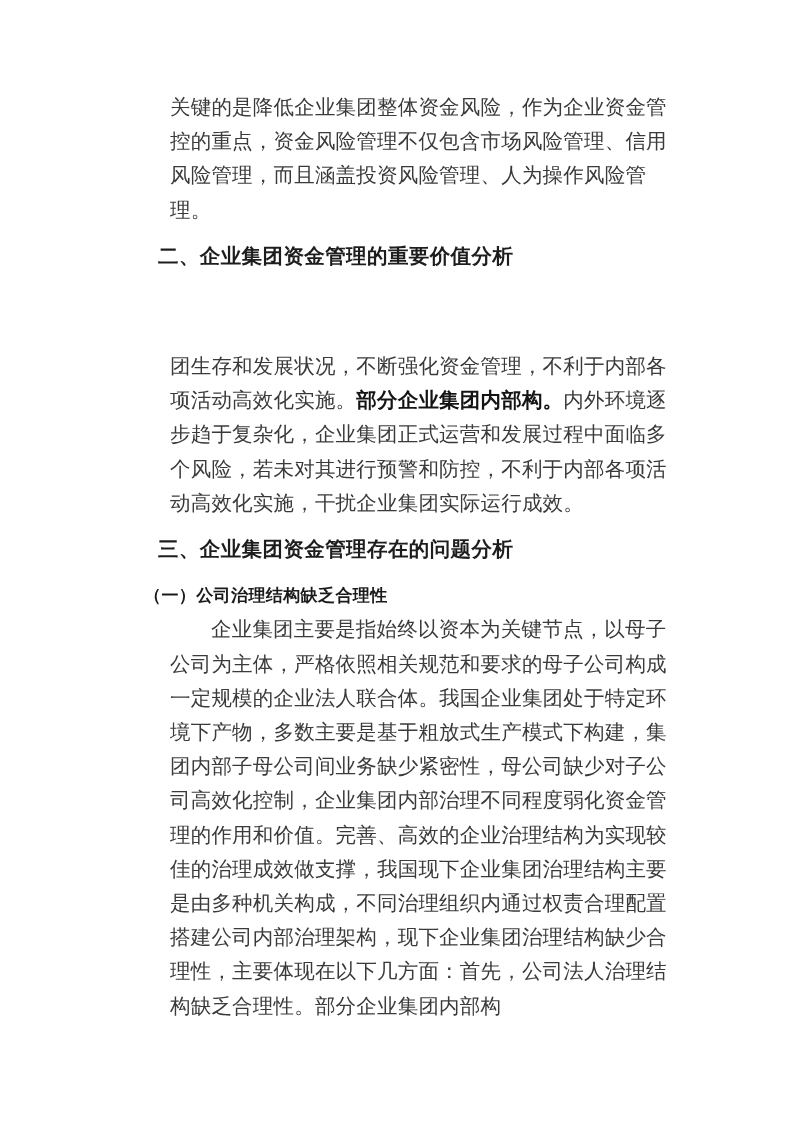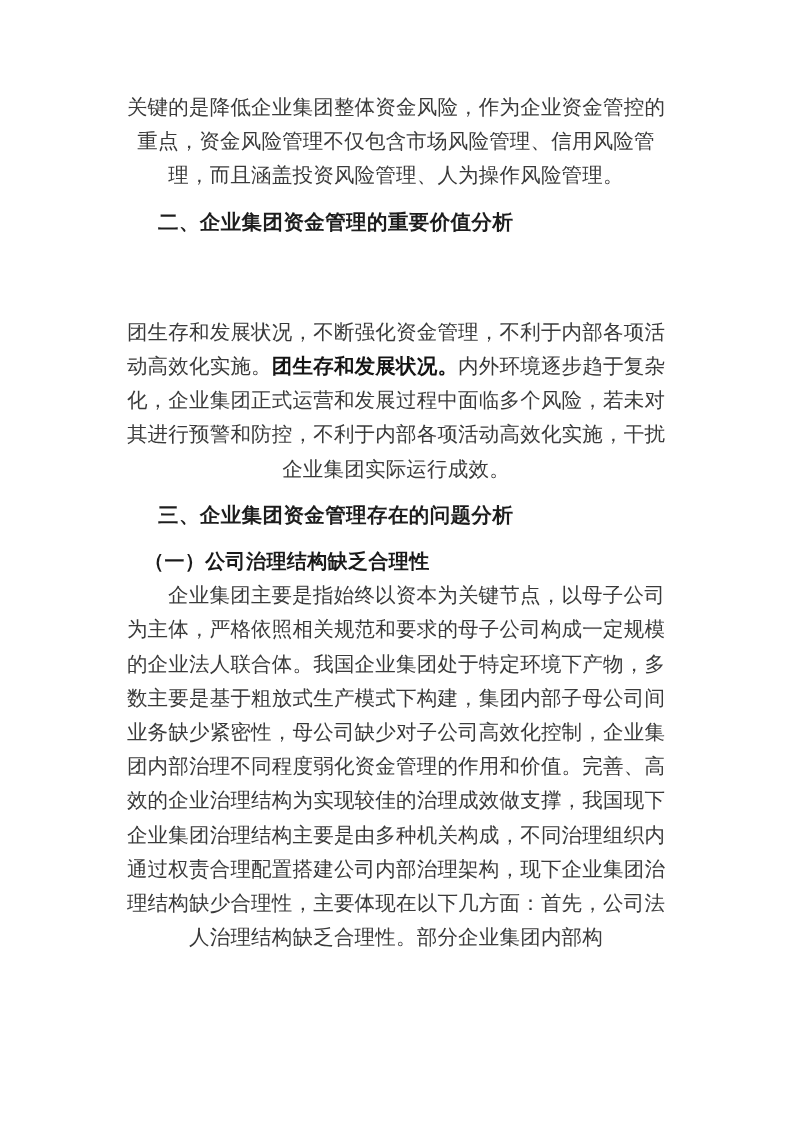--- a/index.html
+++ b/index.html
@@ -36,38 +36,39 @@
     letter-spacing: 0.2px;
     font-family: "DejaVu Serif", "Liberation Serif", serif;
     white-space: normal;
     word-break: break-all;
   }
   .para.indent2 {
     text-indent: 41px;
   }
   
   .para.ragged {
-    text-align: center;
+    text-align: left;
+    margin-left: 48px;
   }
   
   .heading-l1 {
     margin: 12px;
     font-size: 20.5px;
     line-height: 34.2px;
     color: #1d1d1d;
     font-weight: 700;
     font-family: "DejaVu Sans", "Liberation Sans", sans-serif;
     text-indent: 24px;
     letter-spacing: 0.4px;
     white-space: nowrap;
   }
   
   .heading-l2 {
     margin: 0;
-    font-size: 20px;
+    font-size: 17px;
     line-height: 34.2px;
     color: #1a1a1a;
     font-weight: 700;
     font-family: "DejaVu Serif", "Liberation Serif", serif;
     text-indent: 22px;
     letter-spacing: 0.4px;
     white-space: nowrap;
   }
   
   .b {
@@ -85,21 +86,21 @@
 <div class="page">
   <div class="doc-body">
 
     <p class="para ragged">关键的是降低企业集团整体资金风险，作为企业资金管控的重点，资金风险管理不仅包含市场风险管理、信用风险管理，而且涵盖投资风险管理、人为操作风险管理。</p>
 
     <h2 class="heading-l1">二、企业集团资金管理的重要价值分析</h2>
 
 
     <div class="page-gap"></div>
 
-    <p class="para ragged"><span>团生存和发展状况，不断强化资金管理，不利于内部各项活动高效化实施。</span><span class="b">团生存和发展状况。</span><span>内外环境逐步趋于复杂化，企业集团正式运营和发展过程中面临多个风险，若未对其进行预警和防控，不利于内部各项活动高效化实施，干扰企业集团实际运行成效。</span></p>
+    <p class="para ragged"><span>团生存和发展状况，不断强化资金管理，不利于内部各项活动高效化实施。</span><span class="b">部分企业集团内部构。</span><span>内外环境逐步趋于复杂化，企业集团正式运营和发展过程中面临多个风险，若未对其进行预警和防控，不利于内部各项活动高效化实施，干扰企业集团实际运行成效。</span></p>
 
     <h2 class="heading-l1">三、企业集团资金管理存在的问题分析</h2>
 
     <h3 class="heading-l2">（一）公司治理结构缺乏合理性</h3>
 
     <p class="para indent2 ragged">企业集团主要是指始终以资本为关键节点，以母子公司为主体，严格依照相关规范和要求的母子公司构成一定规模的企业法人联合体。我国企业集团处于特定环境下产物，多数主要是基于粗放式生产模式下构建，集团内部子母公司间业务缺少紧密性，母公司缺少对子公司高效化控制，企业集团内部治理不同程度弱化资金管理的作用和价值。完善、高效的企业治理结构为实现较佳的治理成效做支撑，我国现下企业集团治理结构主要是由多种机关构成，不同治理组织内通过权责合理配置搭建公司内部治理架构，现下企业集团治理结构缺少合理性，主要体现在以下几方面：首先，公司法人治理结构缺乏合理性。部分企业集团内部构</p>
 
   </div>
 </div>
 

